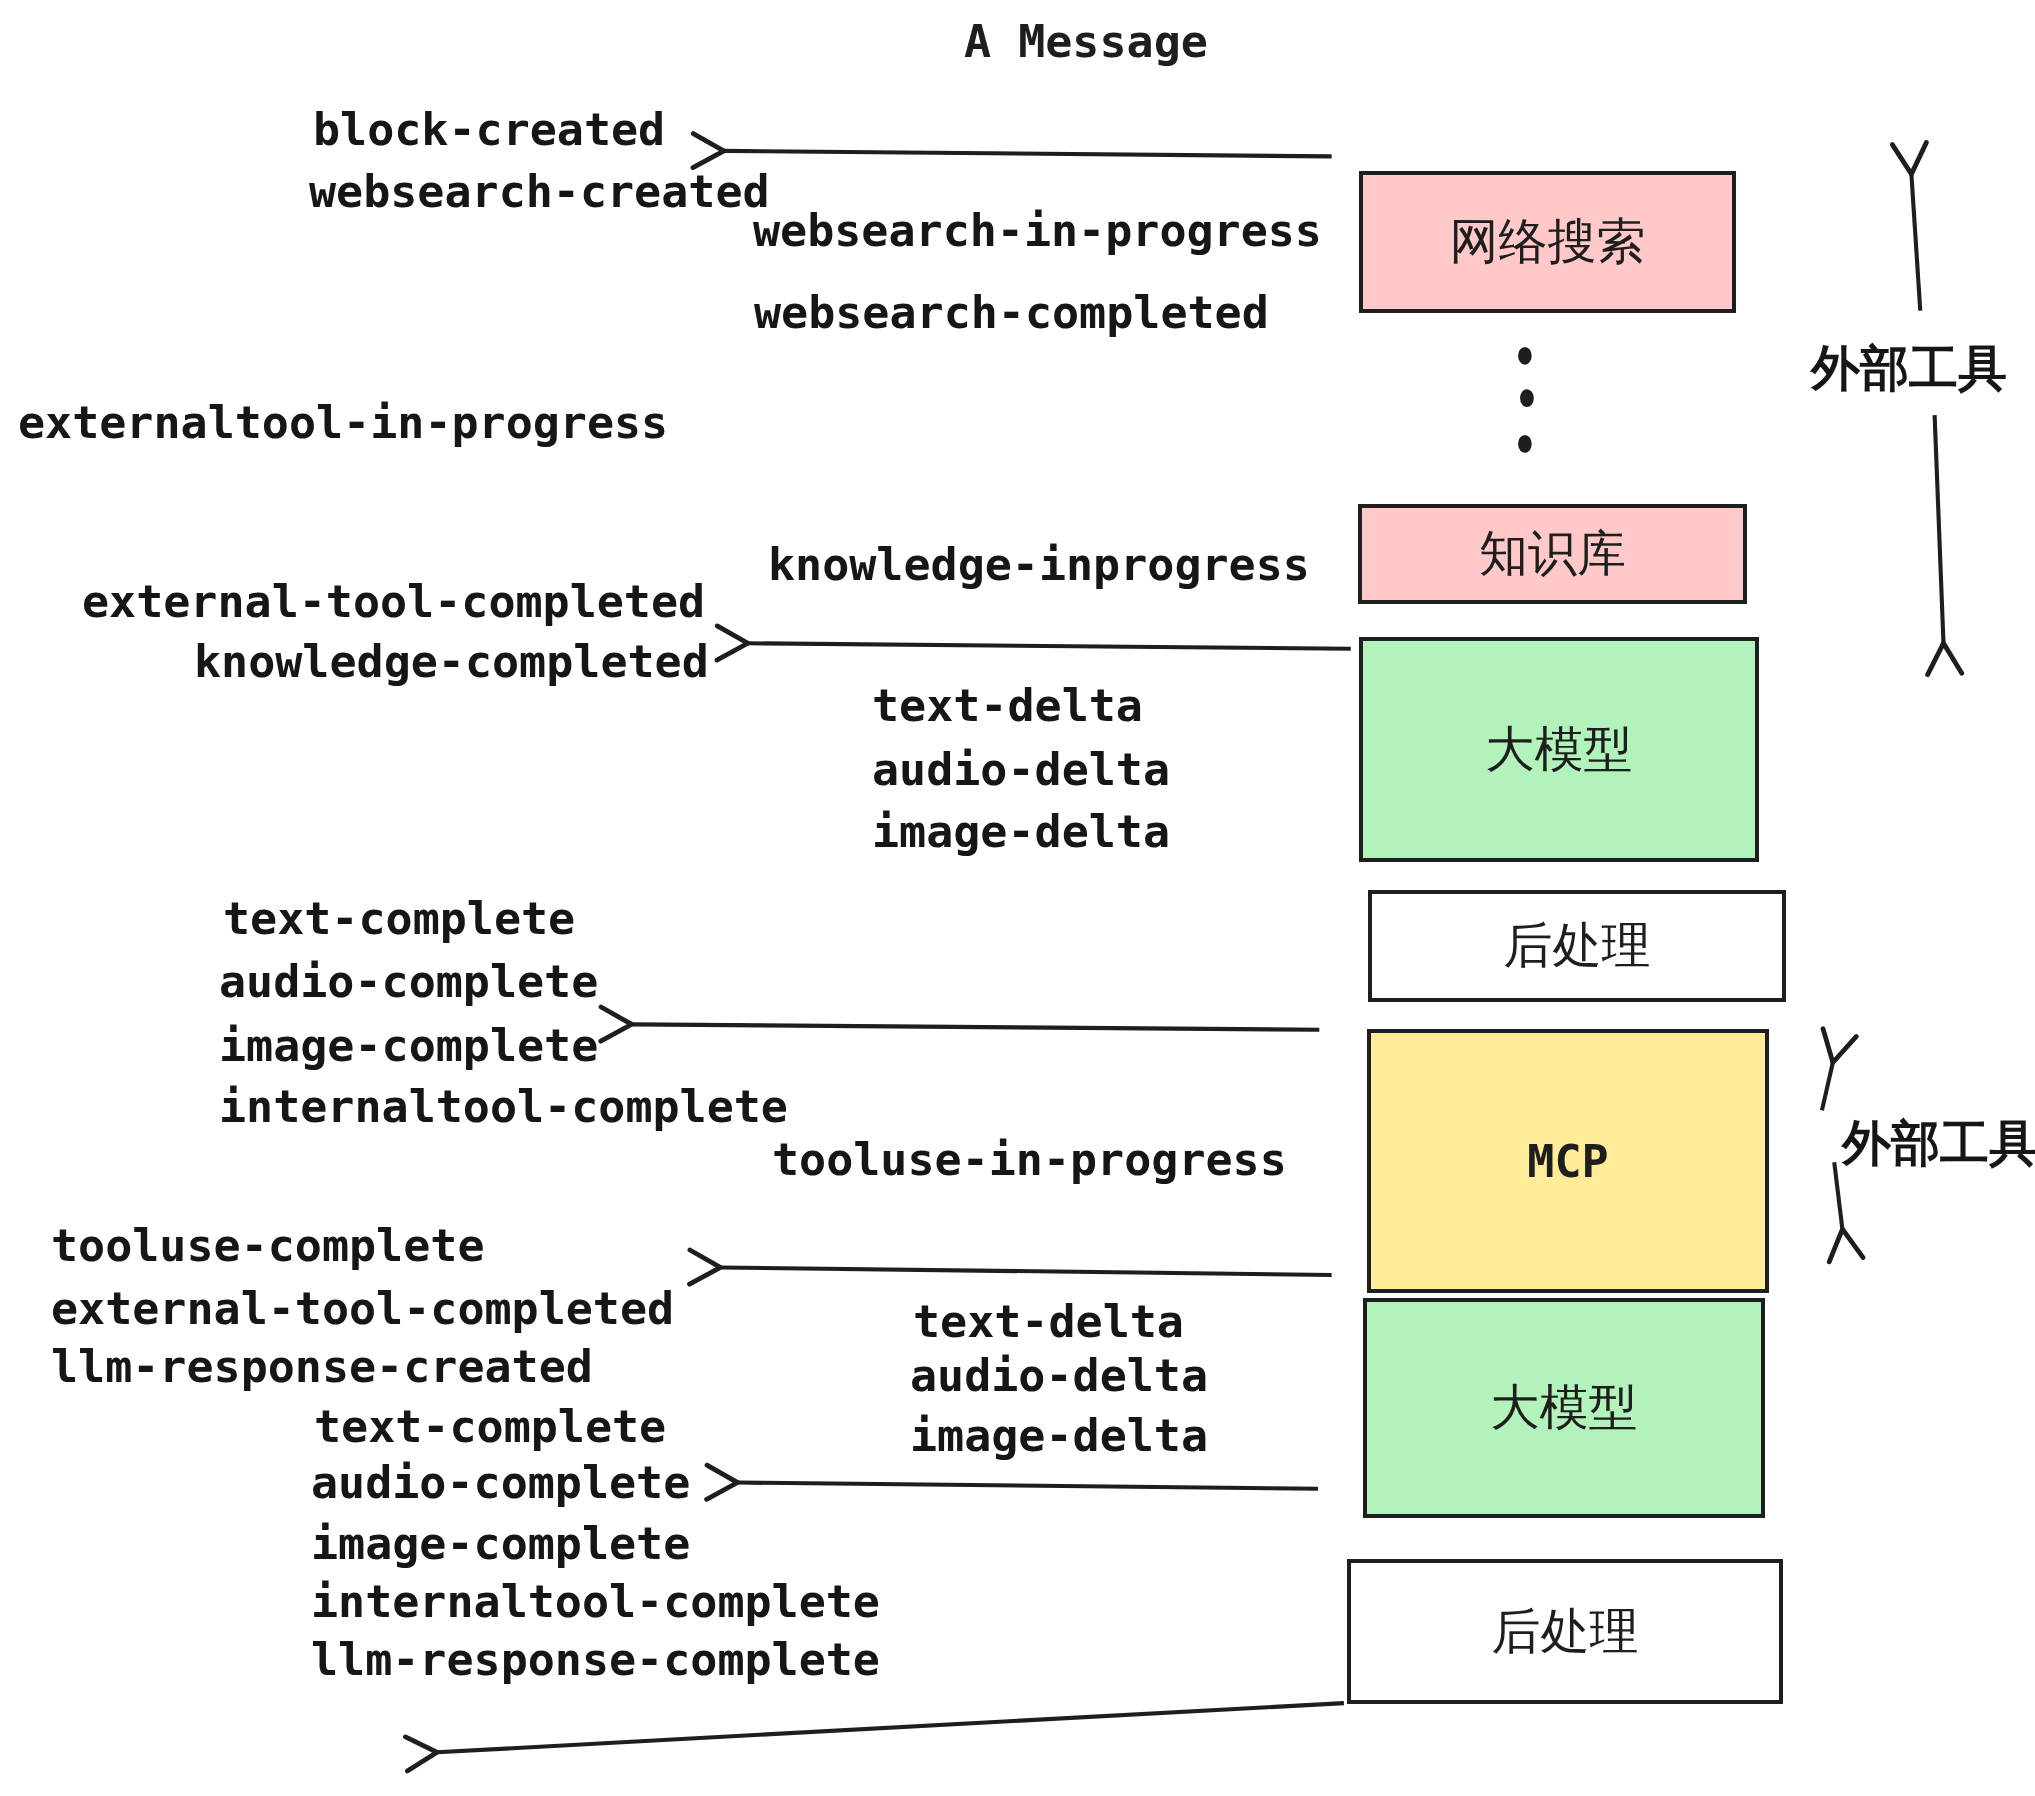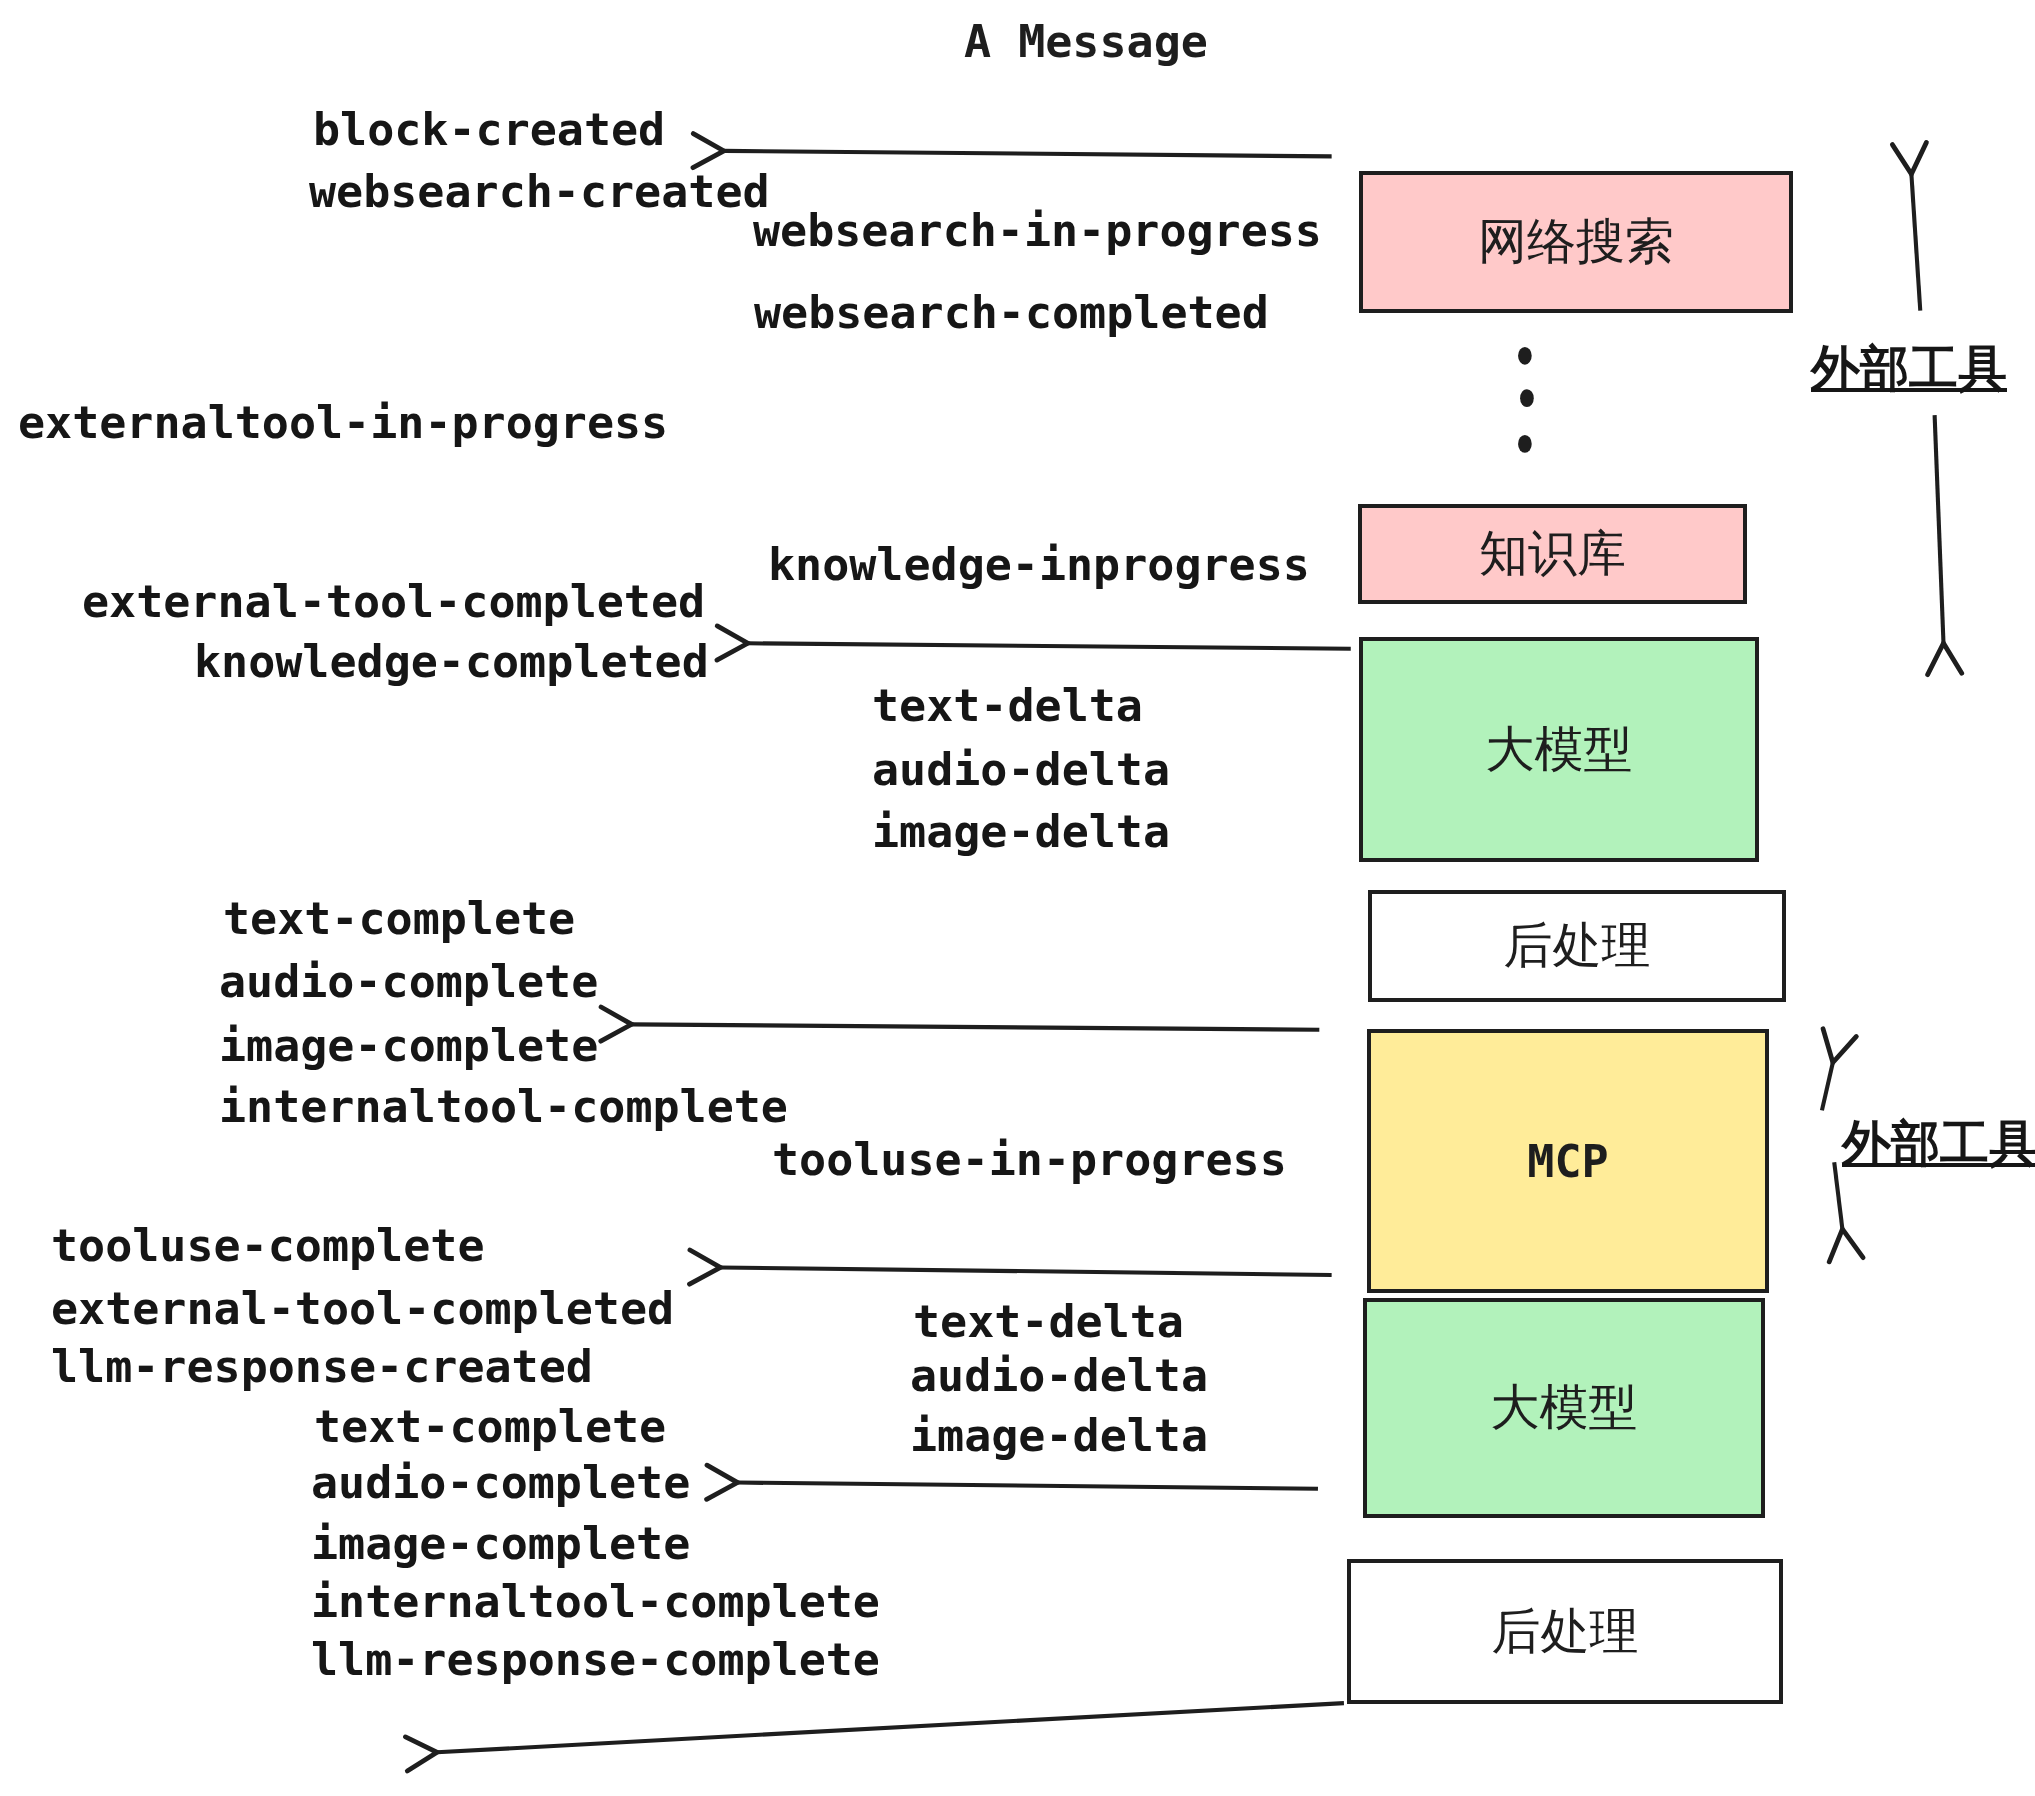--- a/index.html
+++ b/index.html
@@ -45,21 +45,20 @@
   .box .mono-label {
     font: bold 45px "DejaVu Sans Mono", monospace;
   }
   .annot {
     position: absolute;
     font-family: "DejaVu Sans", "Liberation Sans", sans-serif;
     font-size: 49px;
     font-weight: bold;
     color: #161616;
     white-space: nowrap;
-    text-decoration: underline;
   }
 </style>
 </head>
 <body>
 
 <div class="canvas">
 
   <svg class="wires" viewBox="0 0 2980 2630" xmlns="http://www.w3.org/2000/svg">
     <defs>
       <marker id="arrowOpen" viewBox="0 0 12 12" refX="2" refY="6" markerWidth="10" markerHeight="10" orient="auto" markerUnits="strokeWidth">
@@ -115,21 +114,21 @@
   <div class="ev" style="left:910px; top:1348px">audio-delta</div>
   <div class="ev" style="left:910px; top:1408px">image-delta</div>
 
   <div class="ev" style="left:314px; top:1399px">text-complete</div>
   <div class="ev" style="left:311px; top:1455px">audio-complete</div>
   <div class="ev" style="left:311px; top:1516px">image-complete</div>
   <div class="ev" style="left:311px; top:1574px">internaltool-complete</div>
   <div class="ev" style="left:311px; top:1632px">llm-response-complete</div>
 
 
-  <div class="box" style="left: 1359px; top: 171px; width: 434px; height: 142px; background: rgb(255, 201, 201);">
+  <div class="box" style="left: 1359px; top: 171px; width: 377px; height: 142px; background: rgb(255, 201, 201);">
     <span>网络搜索</span>
   </div>
 
   <div class="box" style="left: 1358px; top: 504px; width: 389px; height: 100px; background: rgb(255, 201, 201);">
     <span>知识库</span>
   </div>
 
   <div class="box" style="left: 1359px; top: 637px; width: 400px; height: 225px; background: rgb(178, 242, 187);">
     <span>大模型</span>
   </div>

